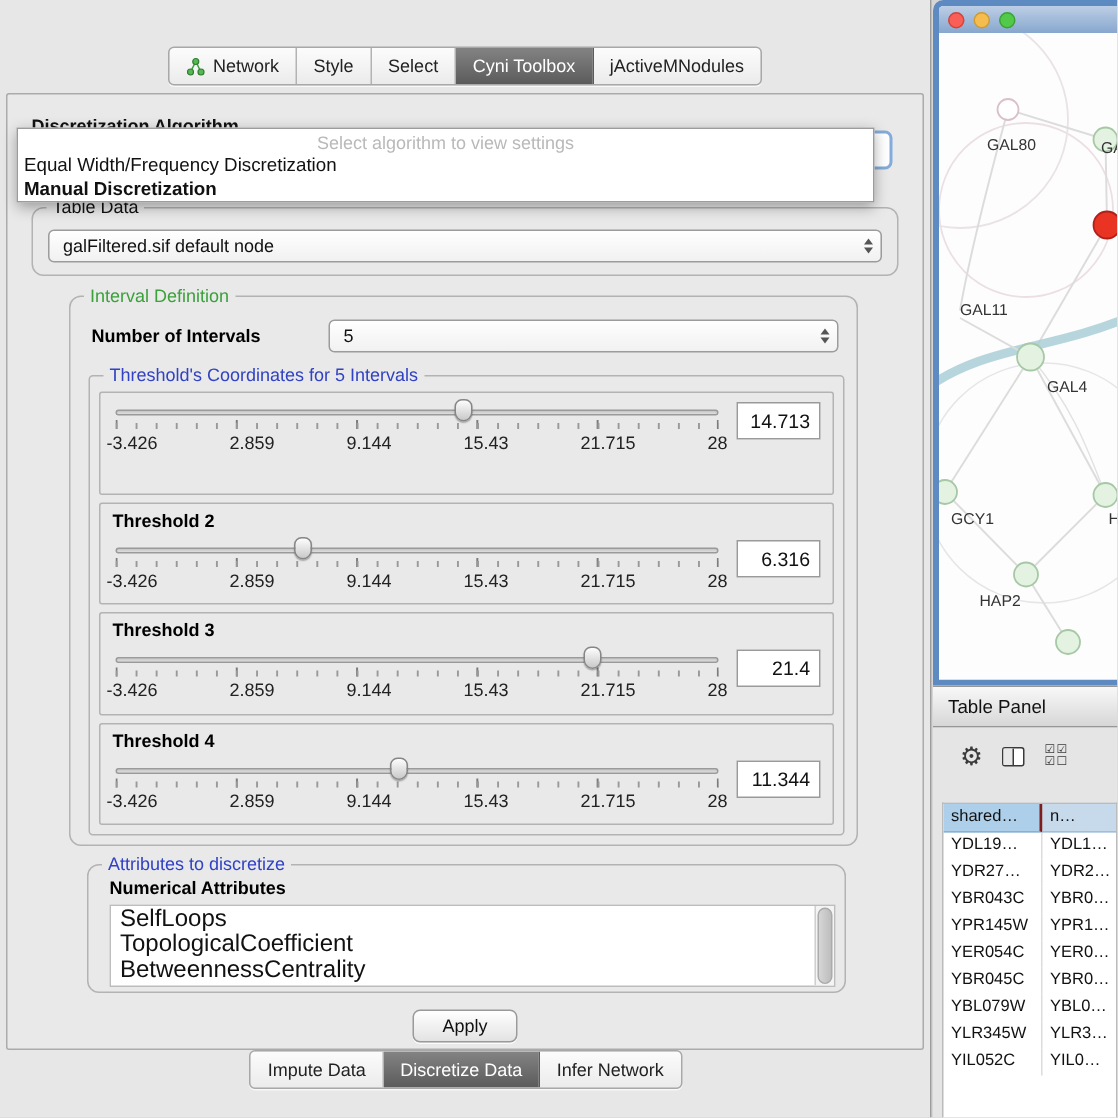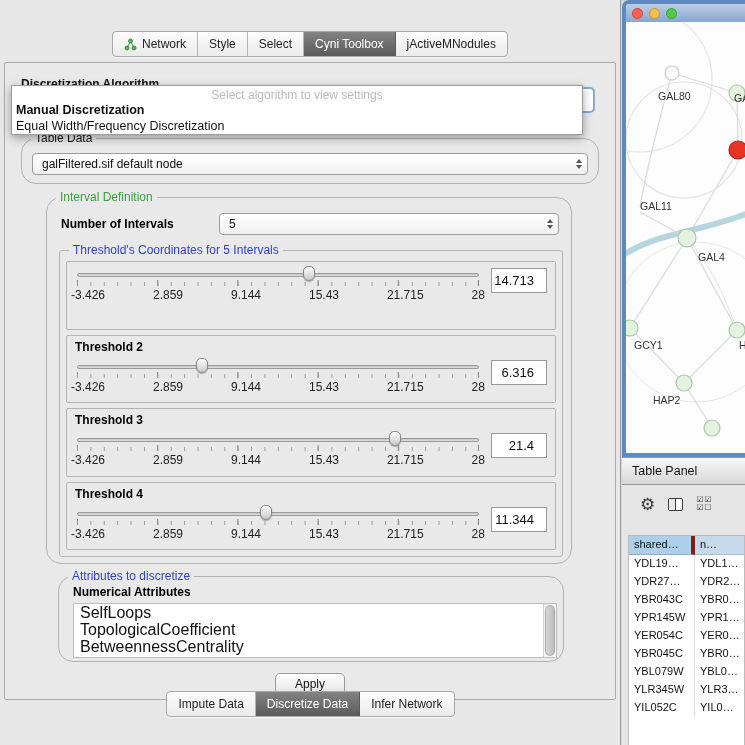--- a/index.html
+++ b/index.html
@@ -23,21 +23,21 @@
 
   .algo-label { position:absolute; left:16px; top:14px; font-size:12px; font-weight:bold; color:#111; z-index:1; }
 
   .dropdown-overlay { position:absolute; left:6px; top:22px; width:572px; height:50px; background:#fff; border:1px solid #9c9c9c; box-shadow:0 3px 9px rgba(0,0,0,.35); z-index:30; }
   .dd-header { text-align:center; color:#b9b9b9; font-size:12px; padding-top:2px; }
   .dd-option { font-size:12.5px; color:#111; padding:0 4px; line-height:16px; }
   .dd-option.bold { font-weight:bold; }
 
   .combo-fragment { position:absolute; left:548px; top:24px; width:42px; height:26px; border:2px solid #84abd9; border-radius:5px; background:#fff; z-index:5; }
 
-  .group { position:absolute; border:1px solid #b3b3b3; border-radius:15px; }
+  .group { position:absolute; border:1px solid #b3b3b3; border-radius:8px; }
   .group-title { position:absolute; top:-8px; left:9px; background:#e9e9e9; padding:0 4px; font-size:12px; color:#111; white-space:nowrap; }
   .group-title.green { color:#3ba13b; }
   .group-title.blue { color:#3142c4;text-align:right; }
 
   
   #g-table-data { left:16px; right:16px; top:75px; height:46px; }
   .combo { position:relative; display:flex; align-items:center; height:22px; background:linear-gradient(#ffffff,#f1f1f1); border:1px solid #9c9c9c; border-radius:4px; font-size:12px; color:#111; padding-left:9px; }
   .combo .stepper { position:absolute; right:5px; top:0; bottom:0; display:flex; flex-direction:column; justify-content:center; gap:2px; }
   .tri-up { width:0; height:0; border-left:3.5px solid transparent; border-right:3.5px solid transparent; border-bottom:4.5px solid #555; }
   .tri-down { width:0; height:0; border-left:3.5px solid transparent; border-right:3.5px solid transparent; border-top:4.5px solid #555; }
@@ -53,33 +53,33 @@
   .th-stack { position:absolute; left:6px; right:6px; top:10px; bottom:6px; display:flex; flex-direction:column; gap:5px; }
   .th-panel { flex:1; border:1px solid #b3b3b3; border-radius:2px; position:relative; }
   .th-label { font-weight:bold; font-size:12px; margin:4px 0 0 8px; }
   .slider-row { display:flex; align-items:flex-start; gap:12px; padding:1px 8px 0 10px; }
   .slider { position:relative; flex:1; height:38px; }
   .track { position:absolute; left:0; right:0; top:10px; height:4px; background:linear-gradient(#c6c6c6,#dedede); border:1px solid #9a9a9a; border-radius:3px; }
   .thumb { position:absolute; top:3px; width:12px; height:15px; margin-left:-6px; background:linear-gradient(#fdfdfd,#c9c9c9); border:1px solid #868686; border-radius:5px 5px 6px 6px; box-shadow:0 1px 1px rgba(0,0,0,.3); }
   .ticks-major { position:absolute; left:0; right:0; top:17px; height:6px; background-image:linear-gradient(90deg,#7c7c7c 1px,transparent 1px); background-size:20% 100%; border-right:1px solid #7c7c7c; }
   .ticks-minor { position:absolute; left:0; right:0; top:19px; height:4px; background-image:linear-gradient(90deg,#999 1px,transparent 1px); background-size:calc(100%/30) 100%; }
   .scale { position:absolute; left:-6px; right:-6px; top:25px; display:flex; justify-content:space-between; font-size:12px; color:#222; }
-  .valbox { width:56px; height:25px; margin-top:5px; background:#fff; border:1px solid #9a9a9a; display:flex; align-items:center; justify-content:flex-end; padding-right:12px; font-size:13px; color:#111; }
+  .valbox { width:56px; height:25px; margin-top:5px; background:#fff; border:1px solid #9a9a9a; display:flex; align-items:center; justify-content:flex-end; padding-right:6px; font-size:13px; color:#111; }
 
   
   #g-attributes { left:53px; right:51px; top:513px; height:86px; }
   .attr-title { position:absolute; left:14px; top:8px; font-weight:bold; font-size:12px; }
   .listbox { position:absolute; left:14px; right:6px; top:26px; bottom:3px; background:#fff; border:1px solid #bdbdbd; overflow:hidden; }
   .list-item { font-size:16px; color:#111; line-height:17px; padding-left:6px; white-space:nowrap; }
   .vscroll { position:absolute; right:0; top:0; bottom:0; width:13px; background:#f4f4f4; border-left:1px solid #d0d0d0; }
   .vthumb { position:absolute; left:1px; right:1px; top:1px; bottom:1px; background:linear-gradient(90deg,#d6d6d6,#bdbdbd); border:1px solid #ababab; border-radius:6px; }
 
   .apply-btn { position:absolute; left:50%; transform:translateX(-50%); top:610px; padding:3px 19px; font-size:12px; color:#111; background:linear-gradient(#ffffff,#e3e3e3); border:1px solid #9a9a9a; border-radius:5px; box-shadow:0 1px 0 rgba(255,255,255,.8); }
 
-  .bottom-tabs { position:absolute; bottom:28px; left:0; width:621px; display:flex; justify-content:center; }
+  .bottom-tabs { position:absolute; bottom:19px; left:0; width:621px; display:flex; justify-content:center; }
 
   
   #network-window { position:absolute; left:622px; top:0; width:123px; height:457px; border:4px solid #5e8ac2; border-right:none; border-radius:7px 0 0 0; background:#fdfdfd; overflow:hidden; }
   .mac-titlebar { height:18px; background:linear-gradient(#bccee5,#87a7ce); display:flex; align-items:center; gap:6px; padding-left:6px; }
   .light { width:11px; height:11px; border-radius:50%; }
   .light.red { background:#f95f57; border:1px solid #d3433c; }
   .light.yellow { background:#f5bd4f; border:1px solid #cf9a33; }
   .light.green { background:#53c94a; border:1px solid #3aa334; }
   .net-canvas { position:relative; width:119px; height:431px; overflow:hidden; }
 
@@ -90,21 +90,21 @@
   .gear { font-size:17px; color:#3a3a3a; line-height:1; }
   .col-icon { width:15px; height:13px; border:1.5px solid #3a3a3a; border-radius:2px; background:#fff; display:flex; }
   .col-icon .bar { width:50%; border-right:1.5px solid #3a3a3a; background:#e8e8e8; }
   .cb-grid { display:grid; grid-template-columns:8px 8px; font-size:8px; line-height:8px; color:#3a3a3a; }
   .tp-table { position:absolute; left:6px; right:0; top:50px; bottom:0; background:#fff; border:1px solid #bbb; border-bottom:none; overflow:hidden; font-size:11px; }
   .tp-row { display:flex; height:18px; }
   .tp-row.header { height:19px; }
   .tp-cell { overflow:hidden; white-space:nowrap; padding:2px 0 0 5px; color:#111; }
   .tp-cell.c0 { width:66px; border-right:1px solid #dcdcdc; }
   .tp-cell.c1 { flex:1; }
-  .tp-row.header .c0 { background:#aecfe9; border-right:4px solid #7f1d1d; border-bottom:1px solid #8ab0cc; }
+  .tp-row.header .c0 { background:#aecfe9; border-right:2px solid #7f1d1d; border-bottom:1px solid #8ab0cc; }
   .tp-row.header .c1 { background:#c6daec; border-bottom:1px solid #9fbed7; }
 </style>
 </head>
 <body>
 
 <div id="root">
 
   <div id="control-panel">
 
 
@@ -136,22 +136,22 @@
     </div>
 
     <div class="main">
 
       <span class="algo-label">Discretization Algorithm</span>
 
       <div class="combo-fragment"></div>
 
       <div class="dropdown-overlay">
         <div class="dd-header">Select algorithm to view settings</div>
+        <div class="dd-option">Equal Width/Frequency Discretization</div>
         <div class="dd-option bold">Manual Discretization</div>
-        <div class="dd-option">Equal Width/Frequency Discretization</div>
       </div>
 
       <div class="group" id="g-table-data">
         <span class="group-title">Table Data</span>
         <div class="combo" id="table-data-combo">
           <span>galFiltered.sif default node</span>
           <span class="stepper">
             <span class="tri-up"></span>
             <span class="tri-down"></span>
           </span>

